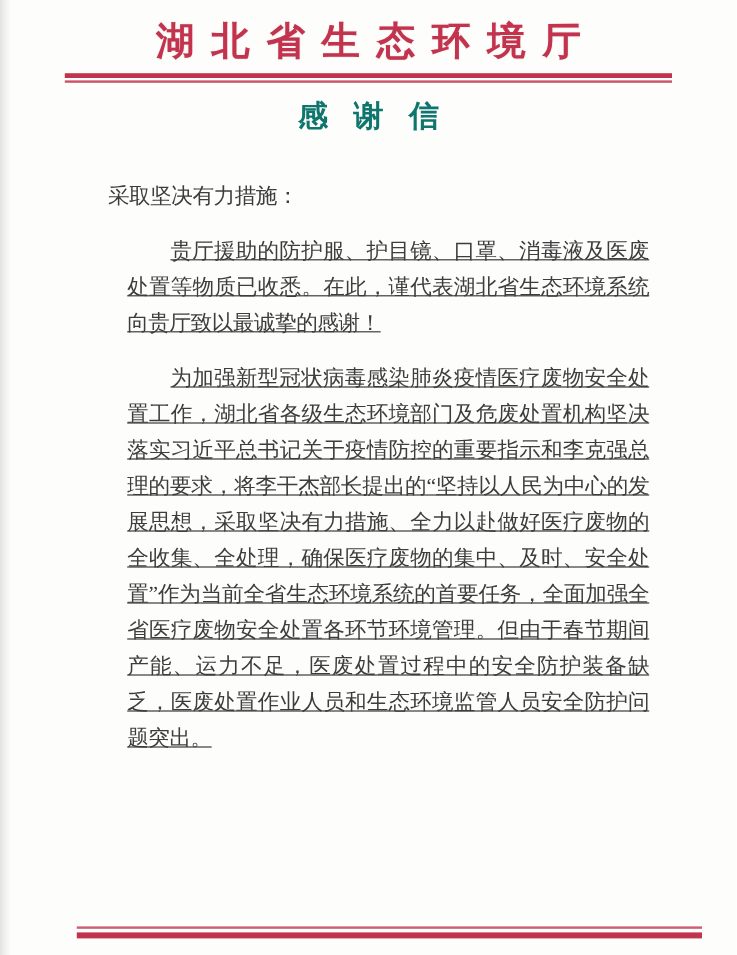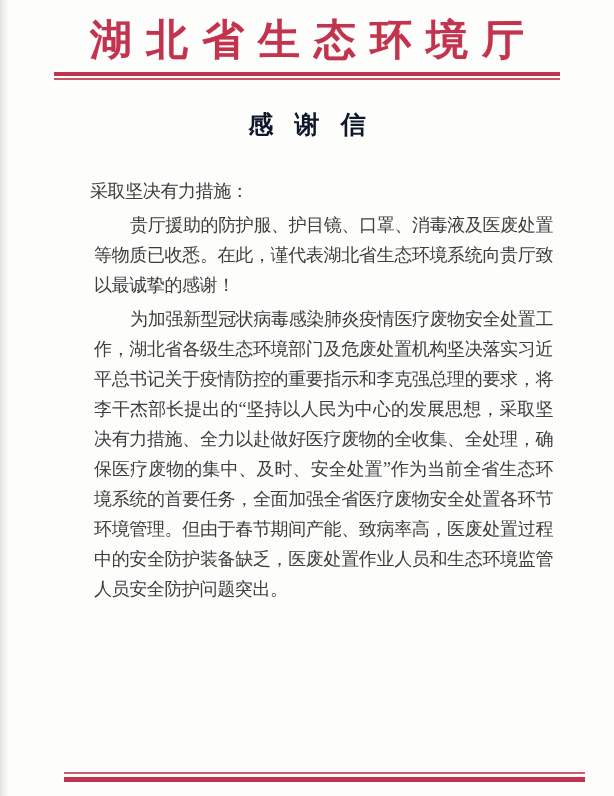--- a/index.html
+++ b/index.html
@@ -22,55 +22,55 @@
     width: 9px;
     background: linear-gradient(to right, #e2e2e0 0%, #efefee 40%, rgba(255,255,255,0) 100%);
     pointer-events: none;
   }
   .letterhead {
     padding-top: 17px;
     text-align: center;
   }
   .agency-name {
     display: inline-block;
-    font-size: 42px;
+    font-size: 32px;
     line-height: 1.1;
     font-weight: 700;
     color: var(--red);
     letter-spacing: 14px;
     text-indent: 14px;
     white-space: nowrap;
     text-shadow: 0 0 1px rgba(194,52,78,0.35);
   }
   .rule-header {
     width: 506px;
     margin: 9px auto 0;
   }
   .rule-header .bar-thick { height: 4px; background: var(--red); }
   .rule-header .bar-thin  { height: 2px; background: var(--red); margin-top: 2px; opacity: 0.85; }
   .letter-title {
-    margin-top: 28px;
+    margin-top: 11px;
     text-align: center;
     font-family: "Liberation Sans", "DejaVu Sans", sans-serif;
     font-size: 25px;
     font-weight: 700;
-    color: #0f172a;
+    color: #0f766e;
     letter-spacing: 0.85em;
     text-indent: 0.85em;
   }
   .letter-body {
     margin: 35px 57px 0 90px;
     font-size: 18px;
     line-height: 30px;
     letter-spacing: -0.4px;
     color: var(--ink);
     text-align: justify;
   }
   .salutation { margin: 0; }
-  .para { margin: 4px; text-indent: 2em; }
+  .para { margin: 16px; text-indent: 2em; text-decoration: underline; }
   .rule-footer {
     position: absolute;
     left: 64px;
     bottom: 14px;
     width: 521px;
   }
   .rule-footer .bar-thin  { height: 2px; background: var(--red); opacity: 0.8; }
   .rule-footer .bar-thick { height: 5px; background: var(--red); margin-top: 3px; }
 </style>
 </head>
@@ -86,21 +86,21 @@
       <div class="bar-thick"></div>
       <div class="bar-thin"></div>
     </div>
   </div>
 
   <div class="letter-title">感谢信</div>
 
   <div class="letter-body">
     <p class="salutation">采取坚决有力措施：</p>
     <p class="para">贵厅援助的防护服、护目镜、口罩、消毒液及医废处置等物质已收悉。在此，谨代表湖北省生态环境系统向贵厅致以最诚挚的感谢！</p>
-    <p class="para">为加强新型冠状病毒感染肺炎疫情医疗废物安全处置工作，湖北省各级生态环境部门及危废处置机构坚决落实习近平总书记关于疫情防控的重要指示和李克强总理的要求，将李干杰部长提出的“坚持以人民为中心的发展思想，采取坚决有力措施、全力以赴做好医疗废物的全收集、全处理，确保医疗废物的集中、及时、安全处置”作为当前全省生态环境系统的首要任务，全面加强全省医疗废物安全处置各环节环境管理。但由于春节期间产能、致病率高，医废处置过程中的安全防护装备缺乏，医废处置作业人员和生态环境监管人员安全防护问题突出。</p>
+    <p class="para">为加强新型冠状病毒感染肺炎疫情医疗废物安全处置工作，湖北省各级生态环境部门及危废处置机构坚决落实习近平总书记关于疫情防控的重要指示和李克强总理的要求，将李干杰部长提出的“坚持以人民为中心的发展思想，采取坚决有力措施、全力以赴做好医疗废物的全收集、全处理，确保医疗废物的集中、及时、安全处置”作为当前全省生态环境系统的首要任务，全面加强全省医疗废物安全处置各环节环境管理。但由于春节期间产能、运力不足，医废处置过程中的安全防护装备缺乏，医废处置作业人员和生态环境监管人员安全防护问题突出。</p>
   </div>
 
   <div class="rule-footer">
     <div class="bar-thin"></div>
     <div class="bar-thick"></div>
   </div>
 
 </div>
 
 </body></html>

